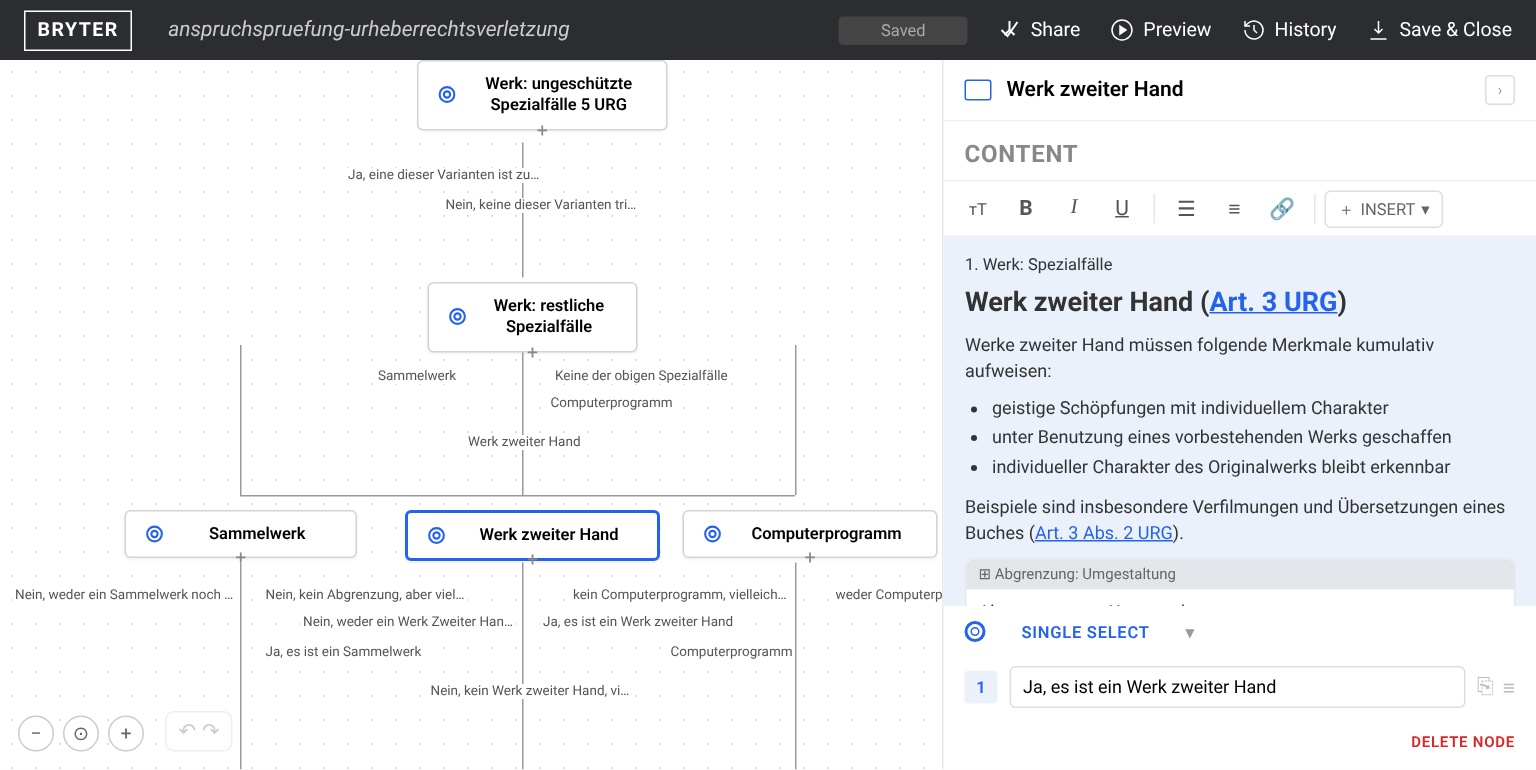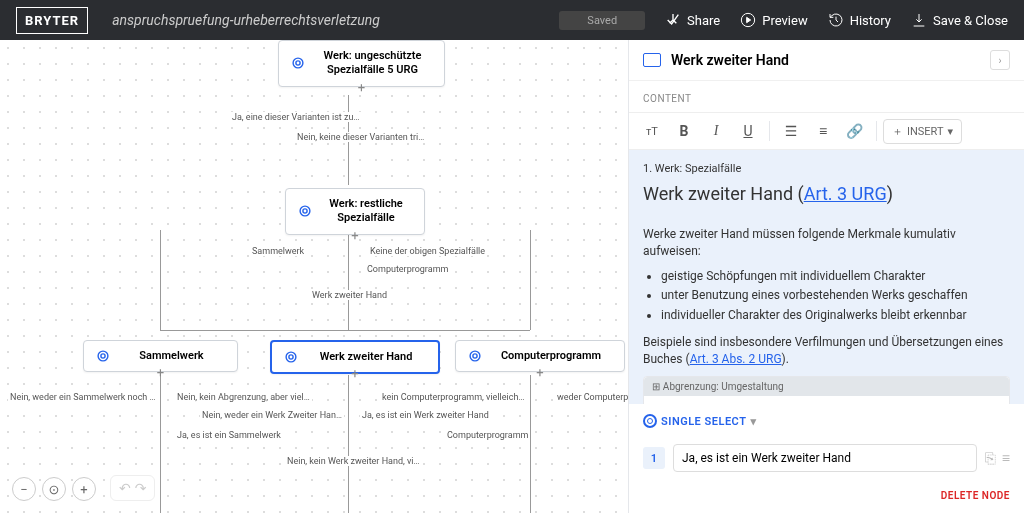--- a/index.html
+++ b/index.html
@@ -25,40 +25,40 @@
 .edge.h{height:1px}
 .zoom-ctrl{position:absolute;bottom:12px;left:12px;display:flex;gap:6px}
 .zbtn{width:24px;height:24px;border:1px solid #ccc;border-radius:50%;background:#fff;display:flex;align-items:center;justify-content:center;cursor:pointer;color:#666;font-size:13px}
 .undo-ctrl{position:absolute;bottom:12px;left:110px;display:flex;gap:4px;background:#fff;border:1px solid #eee;border-radius:6px;padding:4px 8px}
 .undo-ctrl span{color:#ccc;font-size:14px}
 .panel{width:396px;background:#fff;border-left:1px solid #e5e7eb;display:flex;flex-direction:column;overflow:hidden}
 .panel-head{display:flex;align-items:center;padding:10px 14px;gap:10px;border-bottom:1px solid #f0f0f0}
 .panel-head-icon{width:18px;height:14px;border:1.5px solid #2563eb;border-radius:2px}
 .panel-title{font-size:14px;font-weight:600}
 .panel-expand{margin-left:auto;width:20px;height:20px;border:1px solid #ddd;border-radius:3px;display:flex;align-items:center;justify-content:center;color:#999;font-size:10px}
-.section-label{font-size:10px;letter-spacing:0.5px;color:#888;padding:12px 14px 8px;font-weight:400}
+.section-label{font-size:16px;letter-spacing:0.5px;color:#888;padding:12px 14px 8px;font-weight:700}
 .toolbar{display:flex;border-top:1px solid #eee;border-bottom:1px solid #eee;padding:4px 8px;gap:2px;align-items:center}
 .tbtn{width:30px;height:28px;display:flex;align-items:center;justify-content:center;color:#555;font-size:14px;border-radius:3px;cursor:pointer}
 .tbtn.bold{font-weight:700}
 .tbtn.italic{font-style:italic;font-family:serif}
 .tbtn.underline{text-decoration:underline}
 .tsep{width:1px;height:20px;background:#e5e7eb;margin:0 4px}
 .insert-btn{border:1px solid #ddd;border-radius:4px;padding:4px 8px;font-size:11px;color:#666;display:flex;align-items:center;gap:4px;cursor:pointer}
 .content{background:#eaf1fb;padding:12px 14px;font-size:12px;color:#333;overflow-y:auto}
 .content .crumb{font-size:11px;margin-bottom:8px}
-.content h2{font-size:18px;font-weight:400;margin-bottom:22px}
+.content h2{font-size:18px;font-weight:700;margin-bottom:10px}
 .content h2 a{color:#2563eb;text-decoration:underline}
 .content p{margin-bottom:8px;line-height:1.4}
 .content ul{margin:0 0 10px 18px}
 .content ul li{margin-bottom:3px;line-height:1.4}
 .content a{color:#2563eb;text-decoration:underline}
 .collapse-box{background:#fff;border:1px solid #e5e7eb;border-radius:4px;margin-top:4px}
 .collapse-head{background:#e2e6ea;padding:4px 8px;font-size:10px;color:#666;border-radius:4px 4px 0 0}
 .collapse-body{padding:8px;font-size:12px}
-.select-type{display:flex;align-items:center;gap:4px;padding:10px 14px;font-size:11px;color:#2563eb;font-weight:600;letter-spacing:0.5px}
+.select-type{display:flex;align-items:center;gap:24px;padding:10px 14px;font-size:11px;color:#2563eb;font-weight:600;letter-spacing:0.5px}
 .select-type .ring{width:14px;height:14px;border:2px solid #2563eb;border-radius:50%;position:relative}
 .select-type .ring::after{content:"";position:absolute;inset:2px;border:1px solid #2563eb;border-radius:50%}
 .option-row{display:flex;align-items:center;gap:8px;padding:6px 14px}
 .opt-num{background:#eaf1fb;color:#2563eb;width:22px;height:22px;border-radius:3px;display:flex;align-items:center;justify-content:center;font-size:11px;font-weight:600}
 .opt-input{flex:1;border:1px solid #ddd;border-radius:4px;padding:6px 8px;font-size:12px}
 .opt-actions{display:flex;gap:6px;color:#bbb;font-size:14px}
 .delete-node{text-align:right;padding:12px 14px;font-size:10px;color:#dc2626;font-weight:600;letter-spacing:0.5px;cursor:pointer;margin-top:auto}
 </style>
 </head>
 <body>

